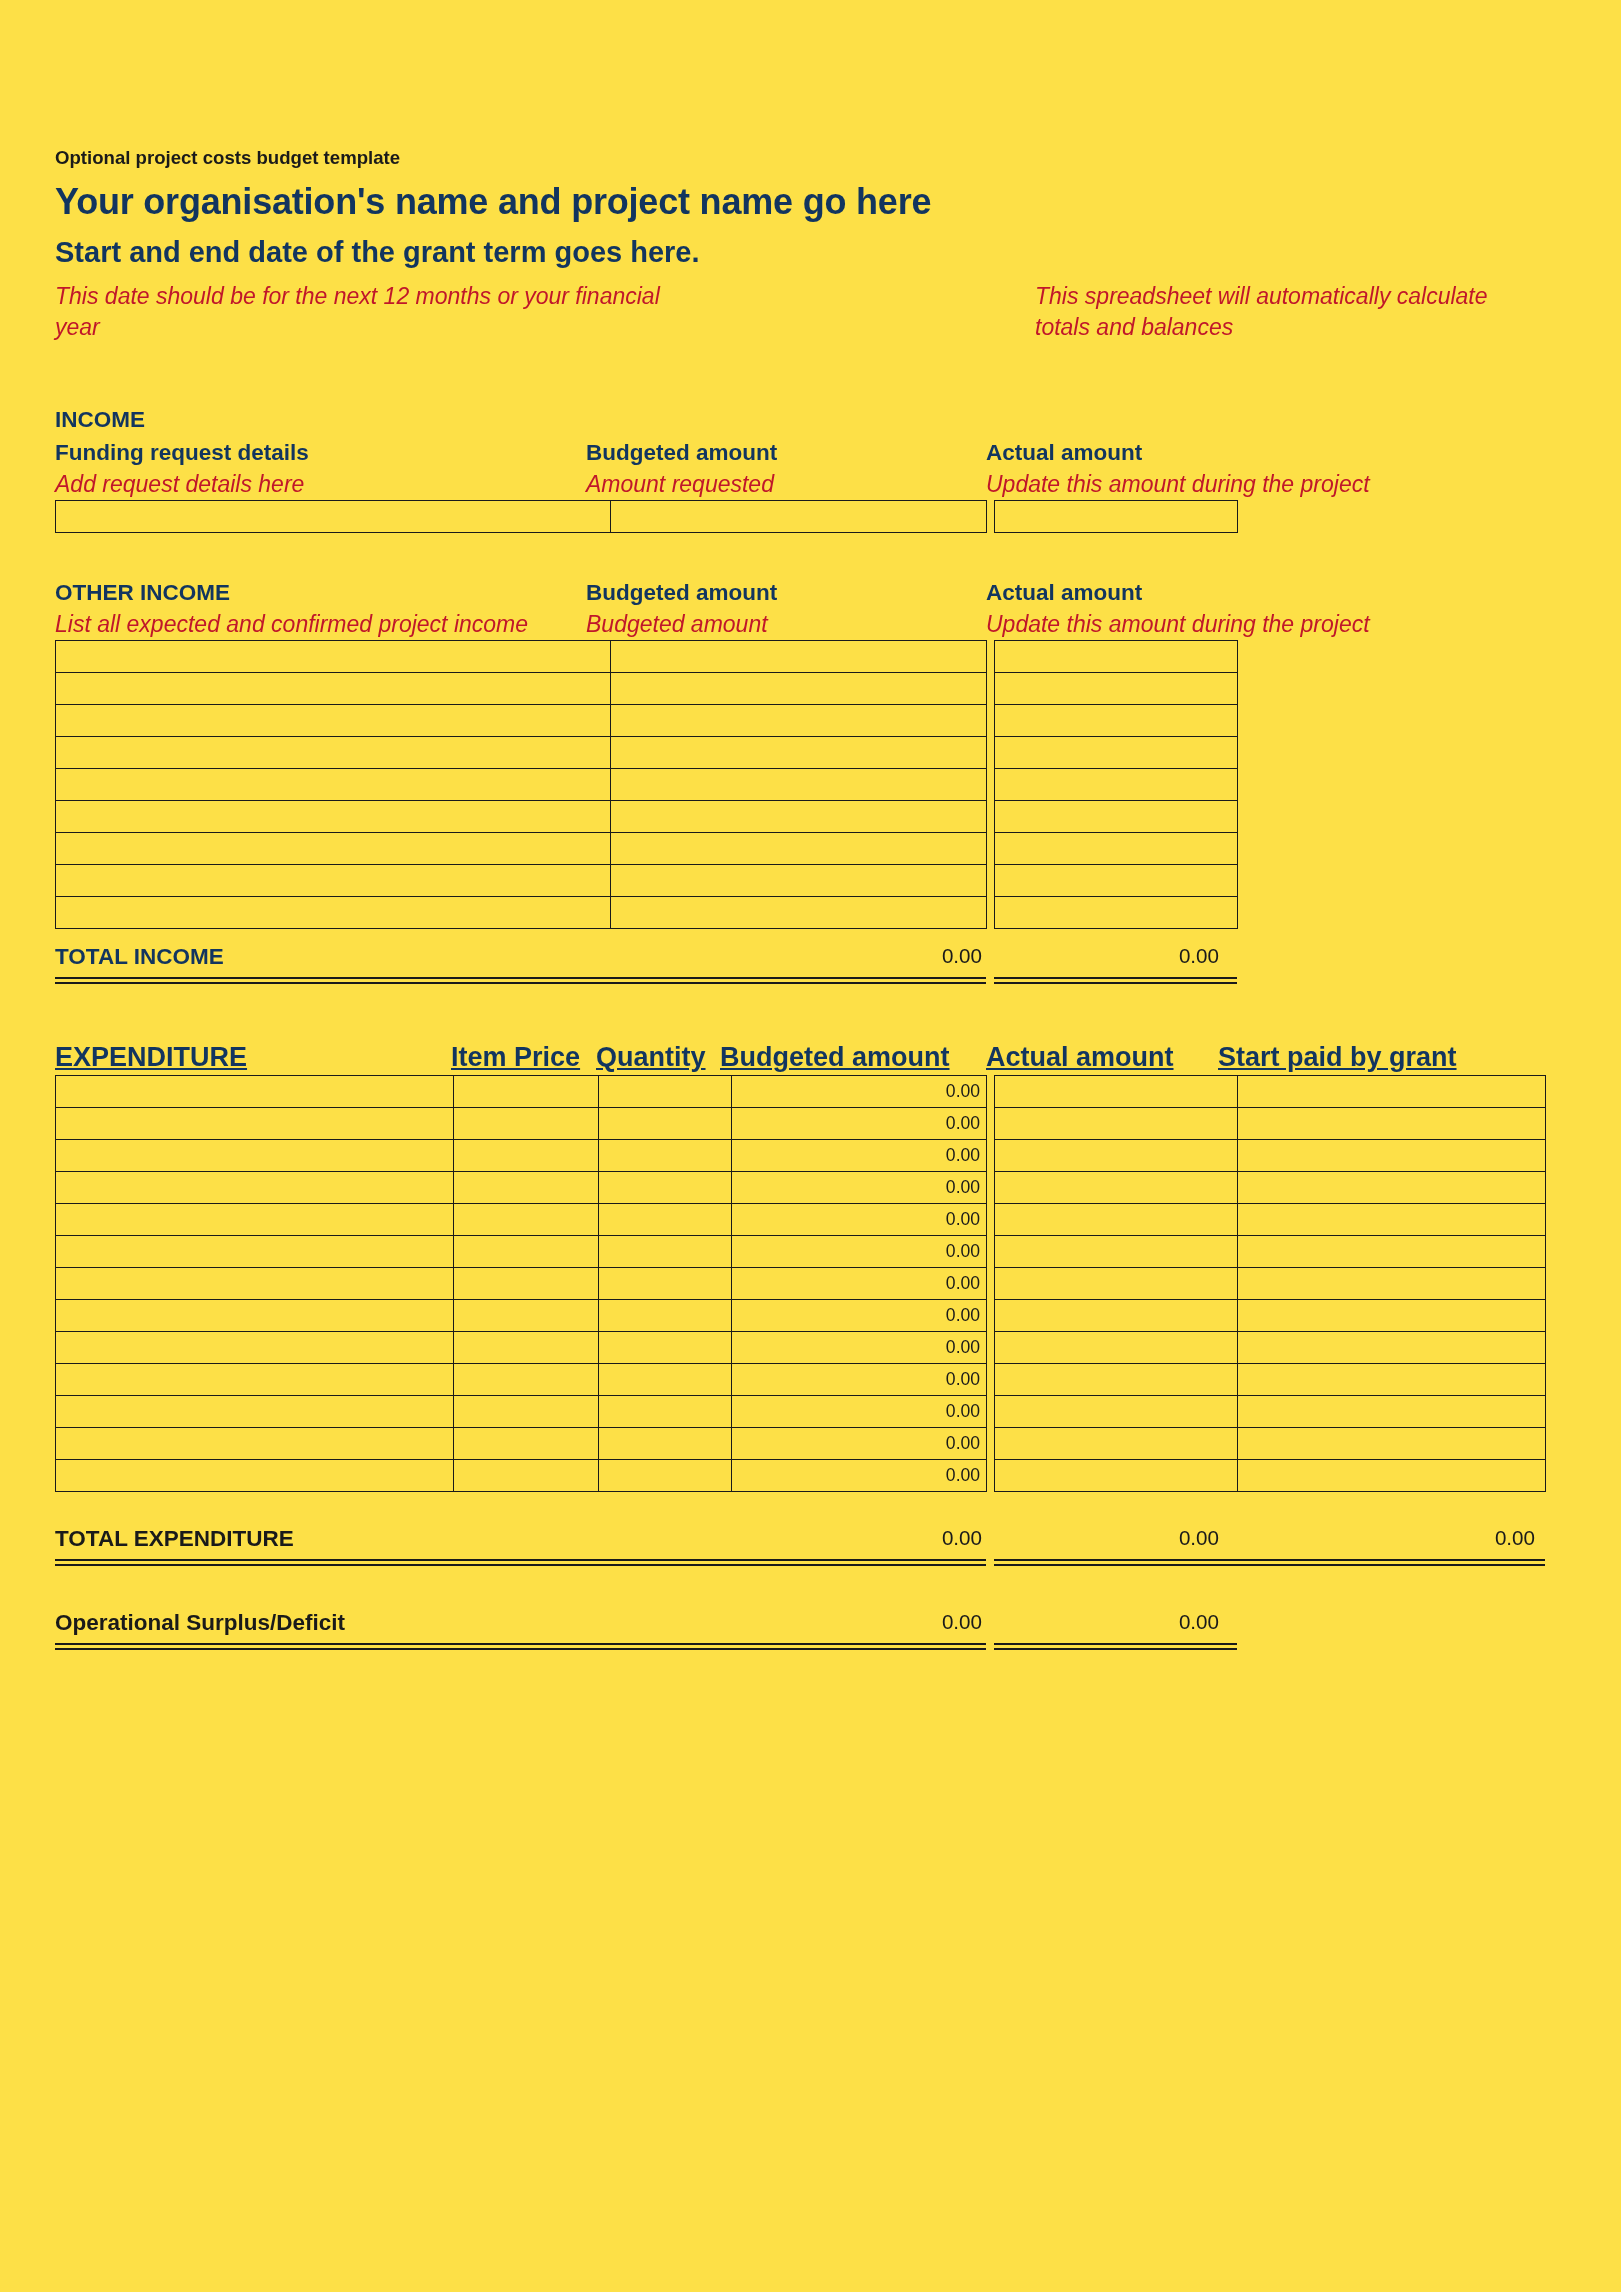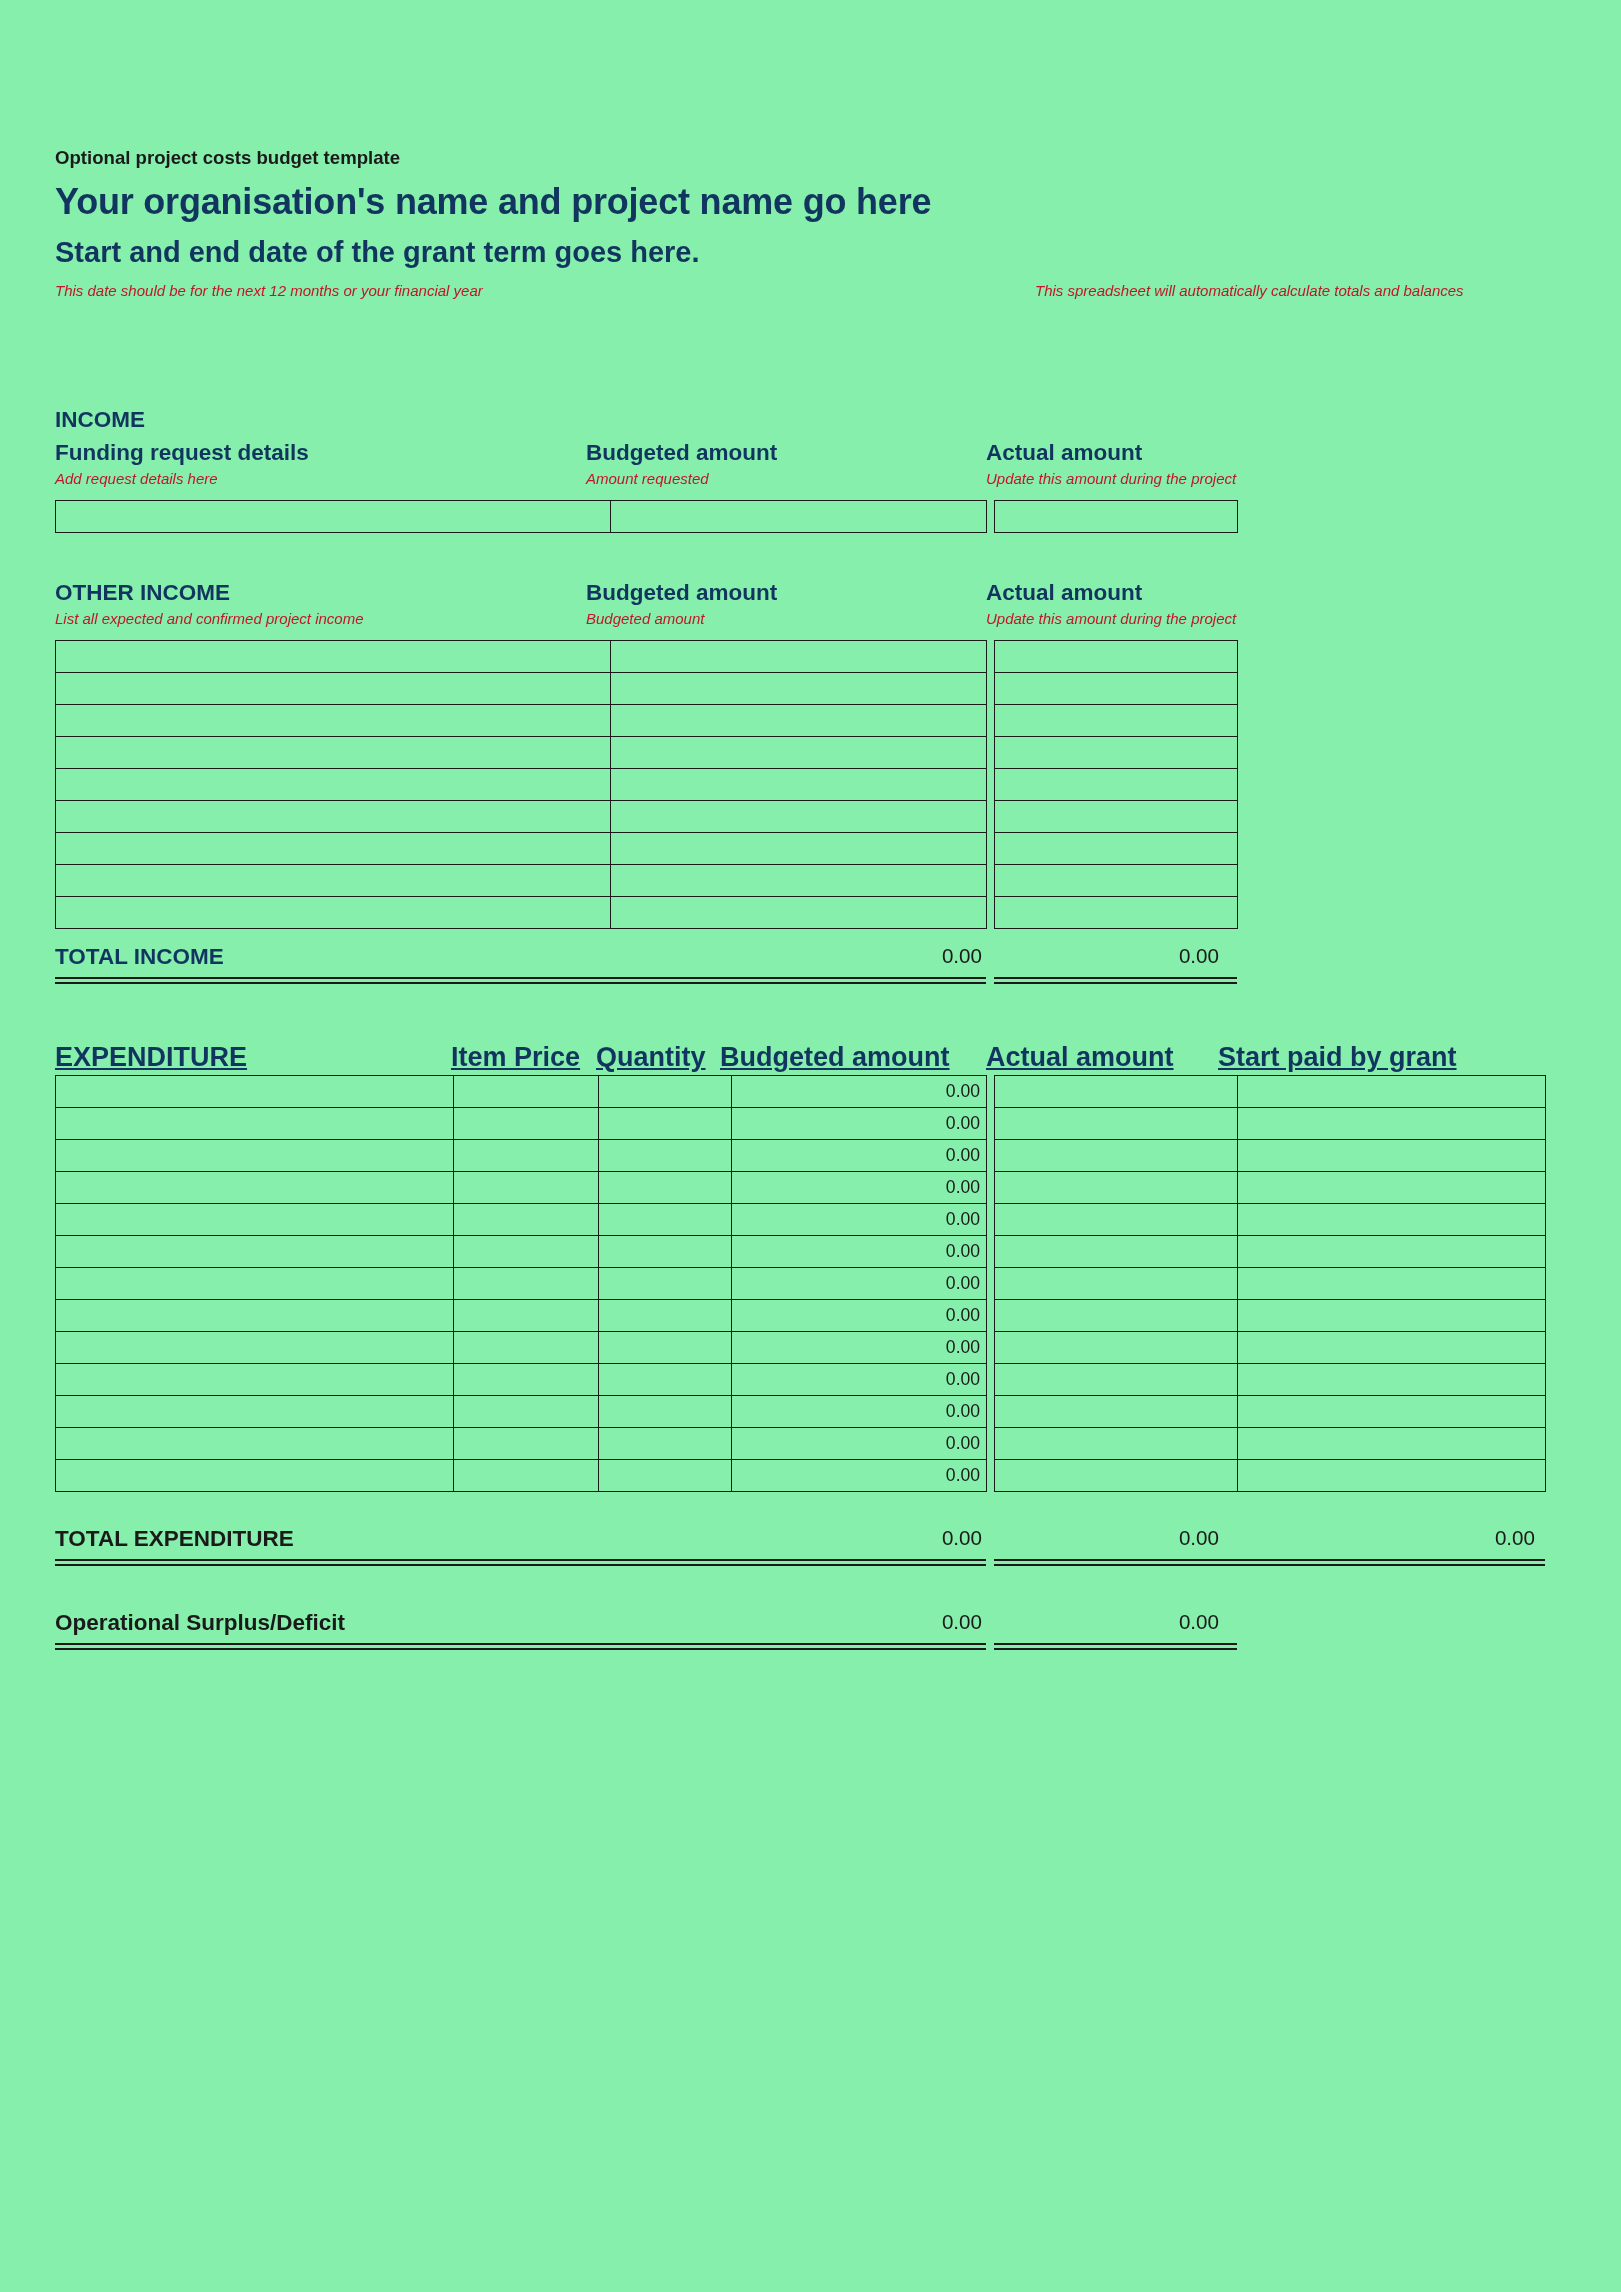--- a/index.html
+++ b/index.html
@@ -13,21 +13,21 @@
     font-family: "Liberation Sans", sans-serif;
     color: #1a1a1a;
     position: relative;
     overflow: hidden;
   }
   .page {
     position: absolute;
     left: 0; top: 0;
     width: 1621px;
     height: 2293px;
-    background: #86efac;
+    background: #fde047;
   }
   .content {
     position: absolute;
     left: 55px;
     top: 147px;
     width: 1490px;
   }
 
   
   .small-title {
@@ -43,21 +43,21 @@
     margin: 0 0 13.7px 0;
     letter-spacing: -0.2px;
   }
   .sub-title {
     font-size: 29px;
     font-weight: bold;
     color: #12355f;
     margin: 0 0 11.8px 0;
   }
   .hint {
-    font-size: 15px;
+    font-size: 23px;
     font-style: italic;
     color: #c0172a;
     line-height: 1.35;
   }
   .hint-row {
     position: relative;
     height: 63px;
   }
   .hint-left {
     position: absolute;

